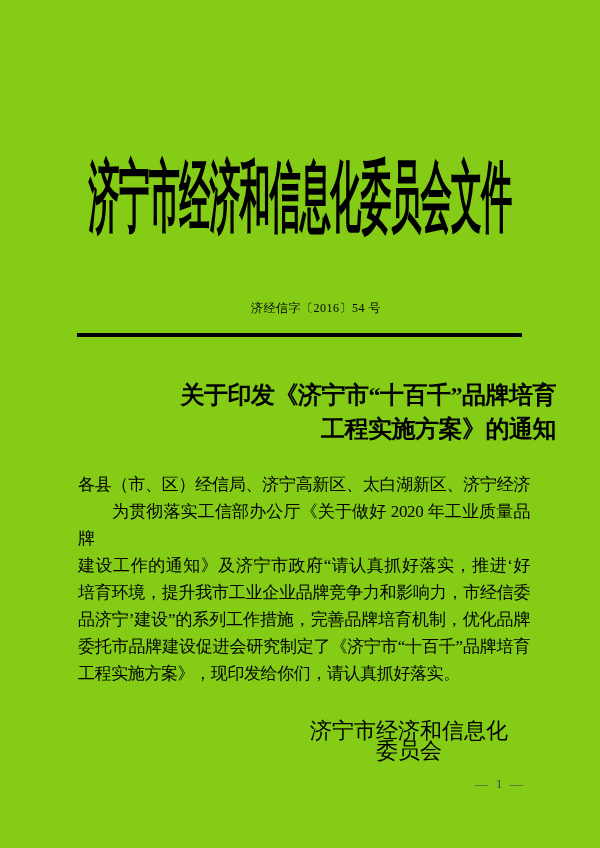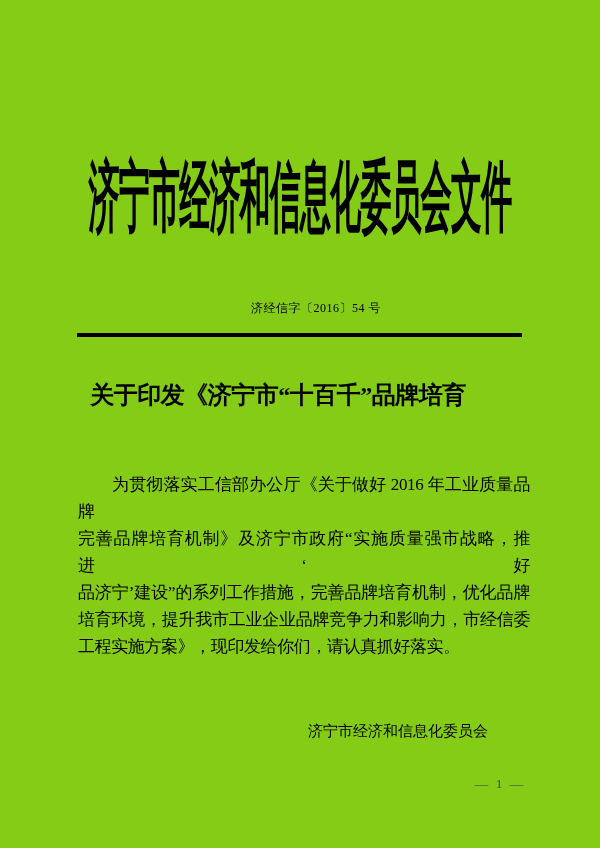--- a/index.html
+++ b/index.html
@@ -58,21 +58,21 @@
     height: 4px;
     background: #000000;
   }
 
   
   .title {
     position: absolute;
     top: 378px;
     left: 0;
     width: 556px;
-    text-align: center;
+    text-align: right;
     font-size: 24px;
     font-weight: bold;
     line-height: 34px;
     letter-spacing: -0.5px;
   }
 
   
   .body-text {
     position: absolute;
     top: 471px;
@@ -93,22 +93,22 @@
   .body-text .line.indent {
     text-indent: 34px;
   }
 
   
   .signoff {
     position: absolute;
     top: 721px;
     left: 308px;
     width: 202px;
-    text-align: left;
-    font-size: 15px;
+    text-align: center;
+    font-size: 22px;
     line-height: 20px;
   }
   .signoff .date {
     margin-top: 8px;
     letter-spacing: 0.2px;
   }
 
   
   .pageno {
     position: absolute;
@@ -130,27 +130,30 @@
   <div class="header">
     <span class="header-text">济宁市经济和信息化委员会文件</span>
   </div>
 
   <div class="doc-number">济经信字〔2016〕54 号</div>
 
   <div class="rule"></div>
 
   <div class="title">
     <div class="title-line">关于印发《济宁市“十百千”品牌培育</div>
+    <div class="title-line">工程实施方案》的通知</div>
   </div>
 
   <div class="body-text">
-    <div class="line fill indent">为贯彻落实工信部办公厅《关于做好 2016 年工业质量品牌</div>
-    <div class="line fill">完善品牌培育机制》及济宁市政府“实施质量强市战略，推进‘好</div>
+    <div class="line fill">各县（市、区）经信局、济宁高新区、太白湖新区、济宁经济</div>
+    <div class="line fill indent">为贯彻落实工信部办公厅《关于做好 2020 年工业质量品牌</div>
+    <div class="line fill">建设工作的通知》及济宁市政府“请认真抓好落实，推进‘好</div>
+    <div class="line fill">培育环境，提升我市工业企业品牌竞争力和影响力，市经信委</div>
     <div class="line fill">品济宁’建设”的系列工作措施，完善品牌培育机制，优化品牌</div>
-    <div class="line fill">培育环境，提升我市工业企业品牌竞争力和影响力，市经信委</div>
+    <div class="line fill">委托市品牌建设促进会研究制定了《济宁市“十百千”品牌培育</div>
     <div class="line">工程实施方案》，现印发给你们，请认真抓好落实。</div>
   </div>
 
   <div class="signoff">
     <div class="sig">济宁市经济和信息化委员会</div>
   </div>
 
   <div class="pageno">— 1 —</div>
 
 </div>

